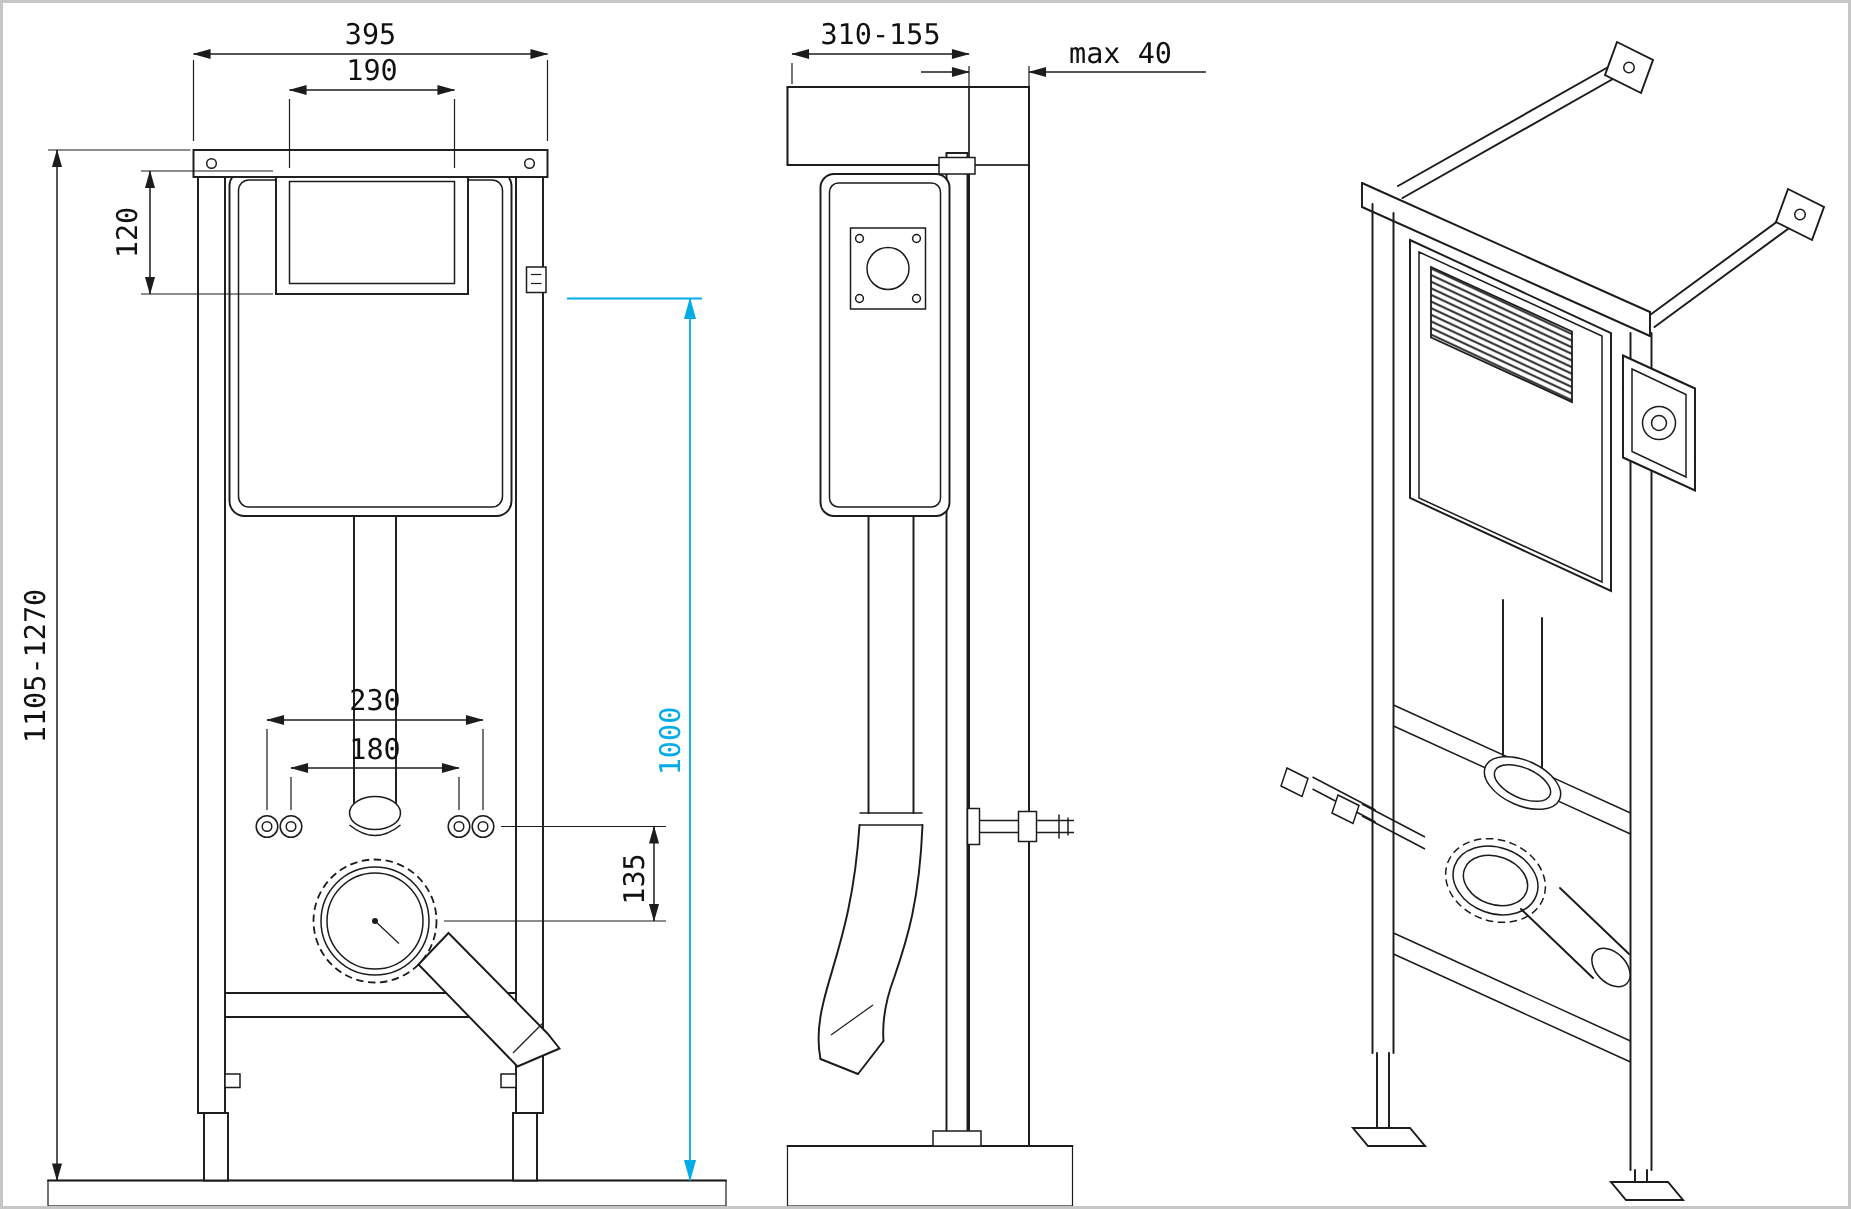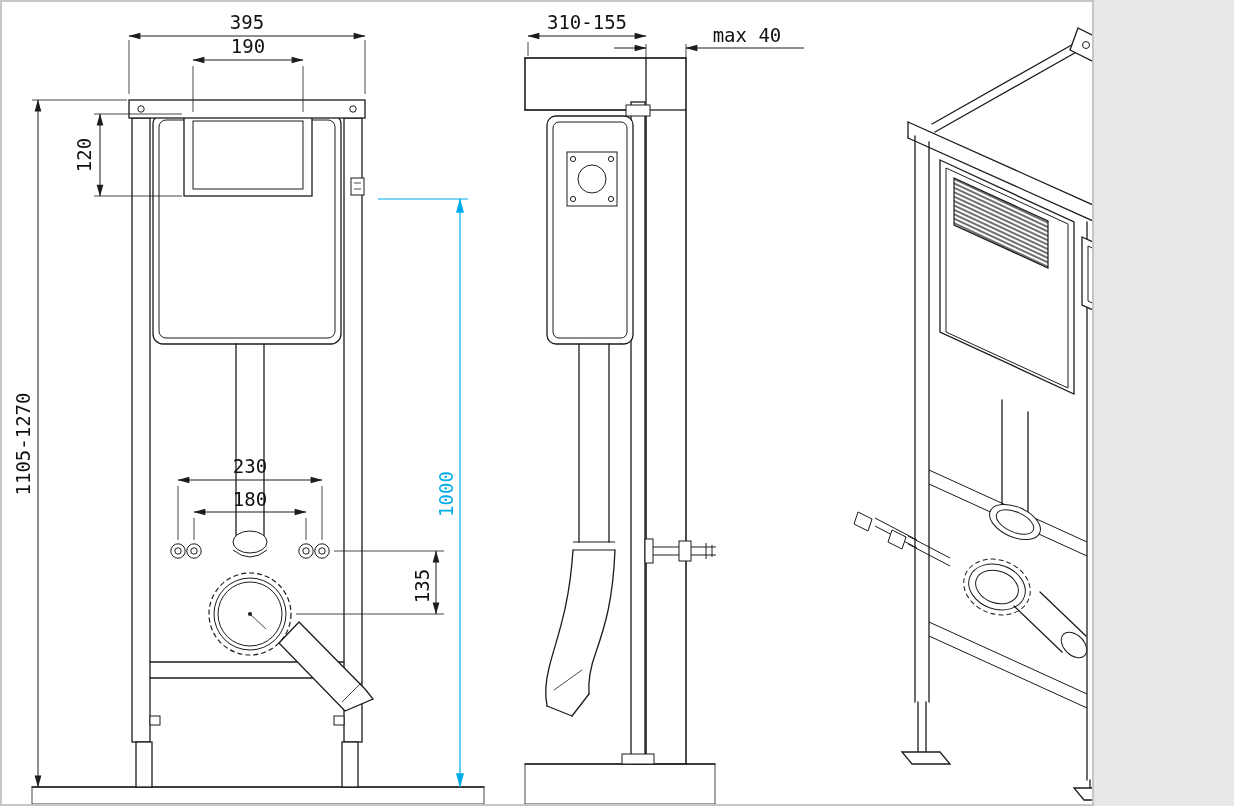--- a/index.html
+++ b/index.html
@@ -1,16 +1,16 @@
 <!DOCTYPE html>
 <html><head>
 <meta charset="utf-8">
 <style>
   html,body{margin:0;padding:0;background:#e8e8e8;}
-  .canvas{width:1094px;height:806px;background:#ffffff;position:relative;
+  .canvas{width:1234px;height:806px;background:#ffffff;position:relative;
           border:2px solid #c6c6c6;box-sizing:border-box;overflow:hidden;
           font-family:"DejaVu Sans Mono", monospace;}
   svg{position:absolute;left:0;top:0;}
   .ln   {stroke:#1c1c1c;stroke-width:1.3;fill:none;stroke-linecap:round;}
   .lnw  {stroke:#1c1c1c;stroke-width:1.3;fill:#ffffff;}
   .det  {stroke:#1c1c1c;stroke-width:1;fill:none;}
   .detw {stroke:#1c1c1c;stroke-width:1;fill:#ffffff;}
   .thin {stroke:#1c1c1c;stroke-width:0.8;fill:none;}
   .dim  {stroke:#1c1c1c;stroke-width:1;fill:none;}
   .cdim {stroke:#00ACE8;stroke-width:1.2;fill:none;}

